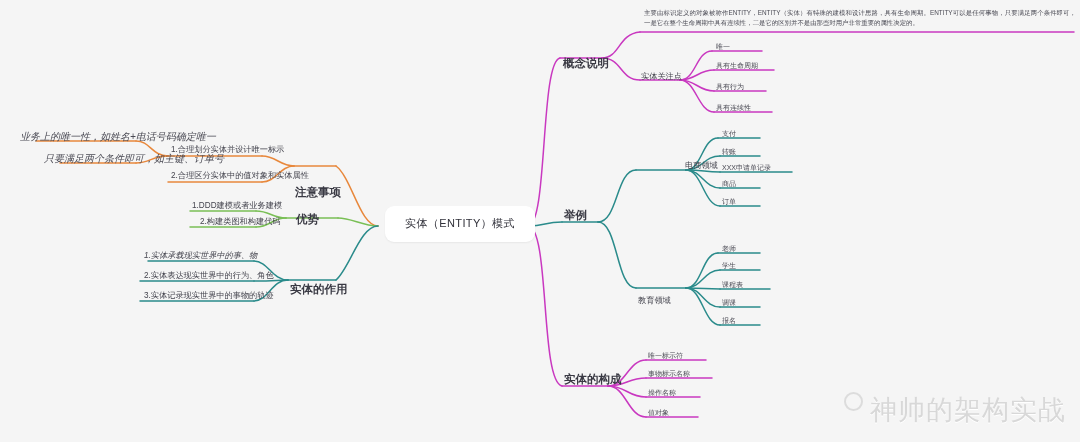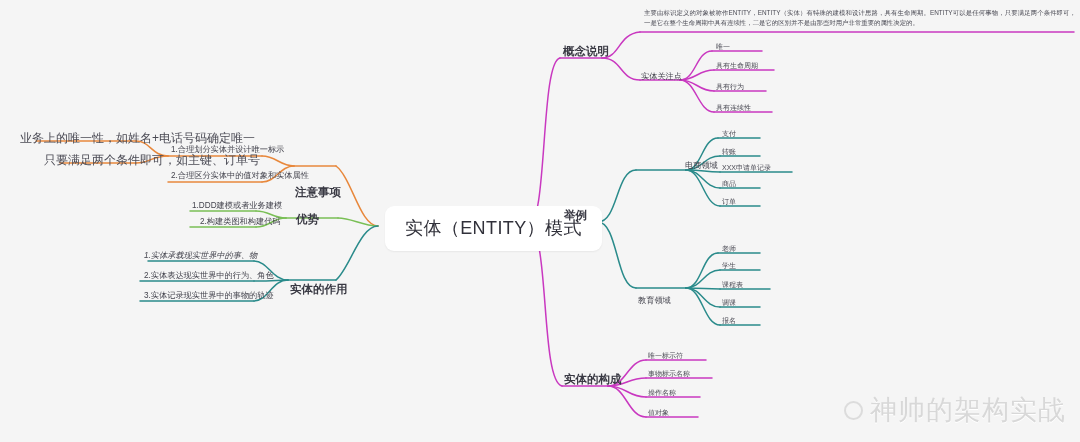--- a/index.html
+++ b/index.html
@@ -14,41 +14,41 @@
   .node{
     position:absolute;
     color:#3b3b44;
     white-space:nowrap;
     line-height:1.25;
   }
   .node.center{
     background:#ffffff;
     border-radius:9px;
     padding:11px 20px;
-    font-size:18px;
+    font-size:11px;
     color:#31313a;
     box-shadow:0 1px 2px rgba(0,0,0,0.06);
     letter-spacing:.4px;
   }
   .node.l1{font-size:11.5px;font-weight:bold;color:#3a3a44;}
   .node.l2{font-size:8.2px;color:#44444e;}
-  .node.l3{font-size:12px;color:#4a4a54;}
+  .node.l3{font-size:10px;color:#4a4a54;font-style:italic;}
   .node.leaf-sm{font-size:7px;color:#4b4b55;}
   .node.longtext{
     font-size:6.4px;
     color:#4b4b55;
     white-space:normal;
     width:432px;
     line-height:1.55;
     text-align:justify;
   }
   .watermark{
     position:absolute;
     right:14px;bottom:14px;
-    display:flex;align-items:center;gap:7px;
+    display:flex;align-items:flex-start;gap:7px;
     color:#d8d8d8;
     font-size:27px;
     letter-spacing:1px;
     user-select:none;
     text-shadow:0 1px 0 #ffffff;
   }
   .wm-circle{
     width:15px;height:15px;border-radius:50%;
     border:2px solid #dcdcdc;
     display:inline-block;
@@ -157,21 +157,21 @@
 
   <div class="node l2" style="left:192px;top:201px;">1.DDD建模或者业务建模</div>
   <div class="node l2" style="left:200px;top:217px;">2.构建类图和构建代码</div>
 
   <div class="node l1" style="left:290px;top:272px;margin-top:10px;">实体的作用</div>
 
   <div class="node l2" style="left:144px;top:251px;font-style:italic;">1.实体承载现实世界中的事、物</div>
   <div class="node l2" style="left:144px;top:271px;">2.实体表达现实世界中的行为、角色</div>
   <div class="node l2" style="left:144px;top:291px;">3.实体记录现实世界中的事物的轨迹</div>
 
-  <div class="node l1" style="left:563px;top:44px;">概念说明</div>
+  <div class="node l1" style="left:563px;top:56px;">概念说明</div>
 
   <div class="node longtext" style="left:644px;top:8px;">主要由标识定义的对象被称作ENTITY，ENTITY（实体）有特殊的建模和设计思路，具有生命周期。ENTITY可以是任何事物，只要满足两个条件即可，一是它在整个生命周期中具有连续性，二是它的区别并不是由那些对用户非常重要的属性决定的。</div>
 
   <div class="node l2" style="left:641px;top:72px;">实体关注点</div>
 
   <div class="node leaf-sm" style="left:716px;top:43px;">唯一</div>
   <div class="node leaf-sm" style="left:716px;top:62px;">具有生命周期</div>
   <div class="node leaf-sm" style="left:716px;top:83px;">具有行为</div>
   <div class="node leaf-sm" style="left:716px;top:104px;">具有连续性</div>
 

